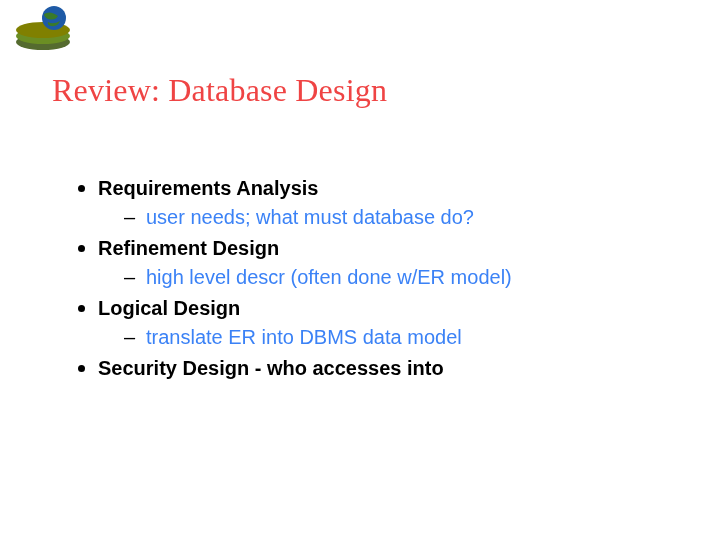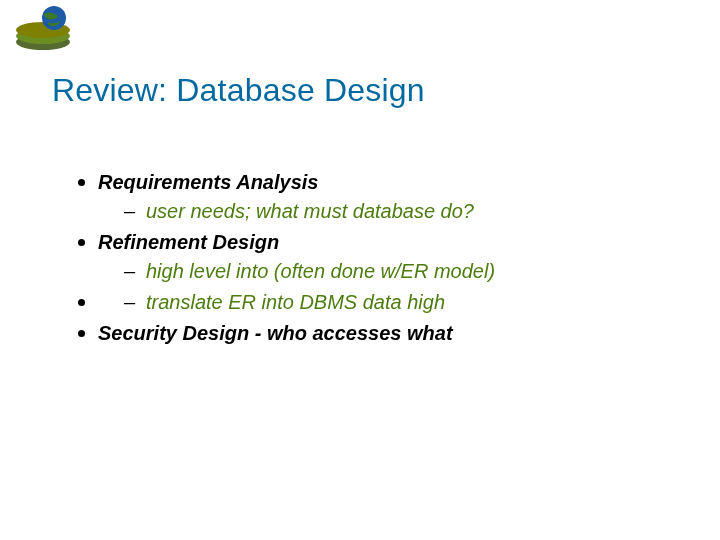--- a/index.html
+++ b/index.html
@@ -17,31 +17,30 @@
     top: 6px;
     left: 14px;
     width: 58px;
     height: 46px;
   }
   .logo svg { display: block; }
   .title {
     position: absolute;
     top: 72px;
     left: 52px;
-    font-family: Liberation Sans, sans-serif;
+    font-family: Liberation Serif, serif;
     font-size: 32px;
-    color: #0369a1;
+    color: #ef4444;
     letter-spacing: 0.2px;
   }
   .content {
     position: absolute;
-    top: 168px;
+    top: 174px;
     left: 74px;
     width: 580px;
-    font-style: italic;
   }
   ul.top {
     list-style: none;
     margin: 0;
     padding: 0;
   }
   ul.top > li {
     position: relative;
     padding-left: 24px;
     margin: 0 0 2px 0;
@@ -64,21 +63,21 @@
   ul.sub {
     list-style: none;
     margin: 0;
     padding: 0 0 0 22px;
   }
   ul.sub > li {
     position: relative;
     padding-left: 26px;
     font-size: 20px;
     line-height: 1.45;
-    color: #4d7c0f;
+    color: #3b82f6;
     font-weight: 400;
   }
   ul.sub > li::before {
     content: "–";
     position: absolute;
     left: 4px;
     top: 0;
     font-size: 20px;
     color: #000000;
   }
@@ -103,25 +102,26 @@
   <ul class="top">
     <li>
       <span class="bold">Requirements Analysis</span>
       <ul class="sub">
         <li>user needs; what must database do?</li>
       </ul>
     </li>
     <li>
       <span class="bold">Refinement Design</span>
       <ul class="sub">
-        <li>high level into (often done w/ER model)</li>
+        <li>high level descr (often done w/ER model)</li>
       </ul>
     </li>
     <li>
+      <span class="bold">Logical Design</span>
       <ul class="sub">
-        <li>translate ER into DBMS data high</li>
+        <li>translate ER into DBMS data model</li>
       </ul>
     </li>
     <li>
-      <span class="bold">Security Design - who accesses what</span>
+      <span class="bold">Security Design - who accesses into</span>
     </li>
   </ul>
 </div>
 
 </body></html>

